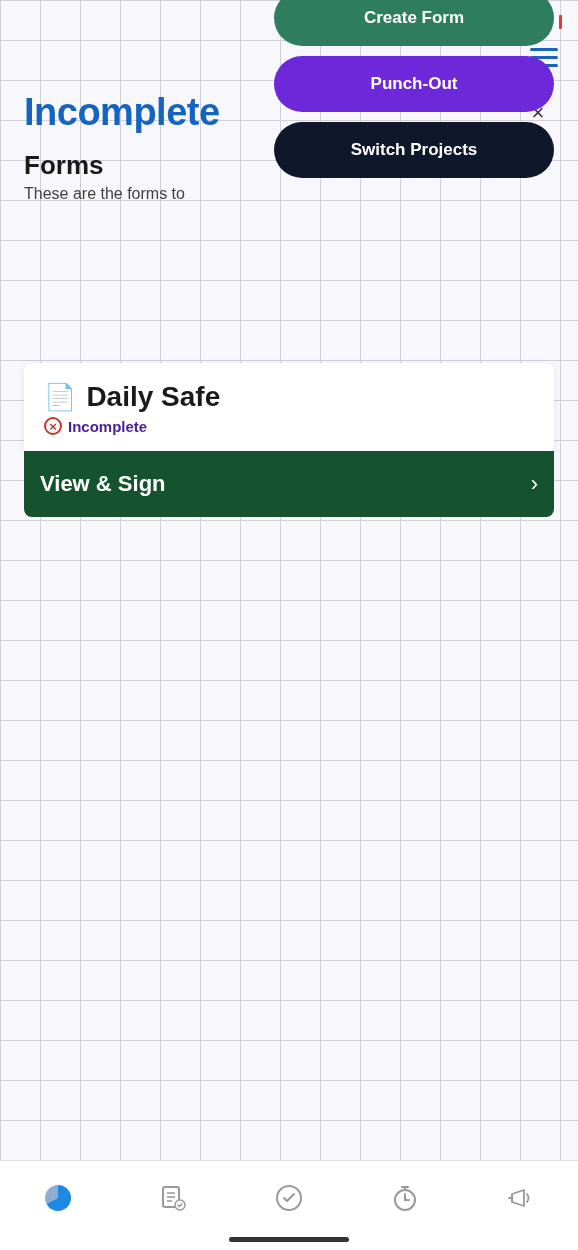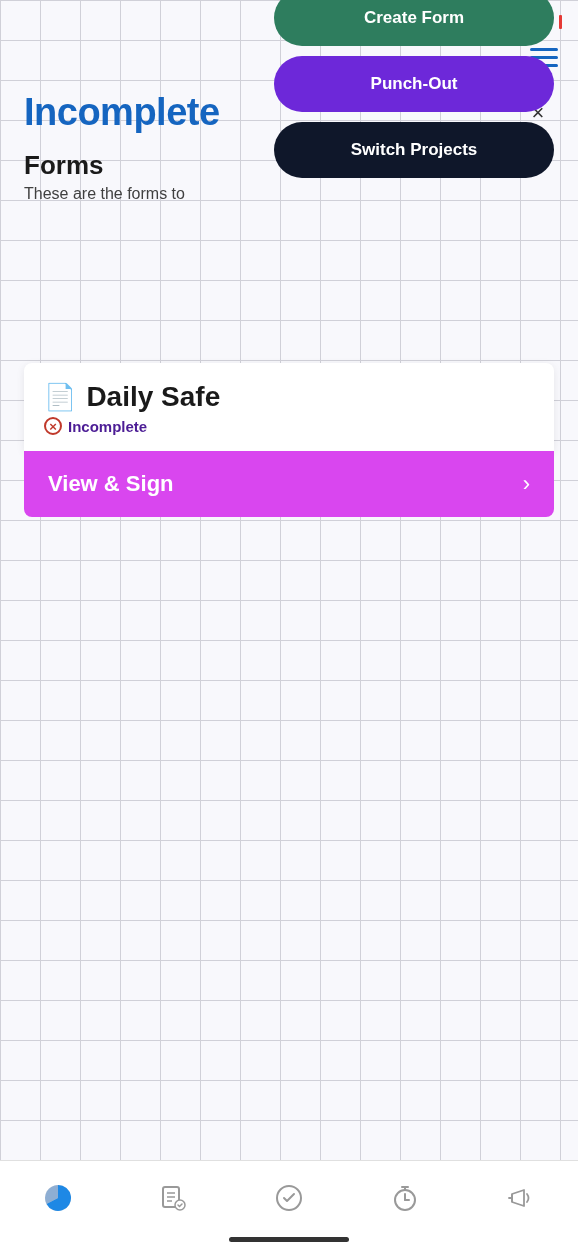--- a/index.html
+++ b/index.html
@@ -226,24 +226,24 @@
       font-weight: 700;
       color: #4c1d95;
     }
 
     
     .view-sign-btn {
       width: 100%;
       display: flex;
       align-items: center;
       justify-content: space-between;
-      background: #d946ef;
+      background: #14532d;
       color: #fff;
       border: none;
-      padding: 20px 24px;
+      padding: 20px 16px;
       font-size: 22px;
       font-weight: 700;
       cursor: pointer;
       border-radius: 0 0 8px 8px;
       gap: 25px;
     }
 
     .chevron-right {
       font-size: 22px;
       font-weight: 400;

